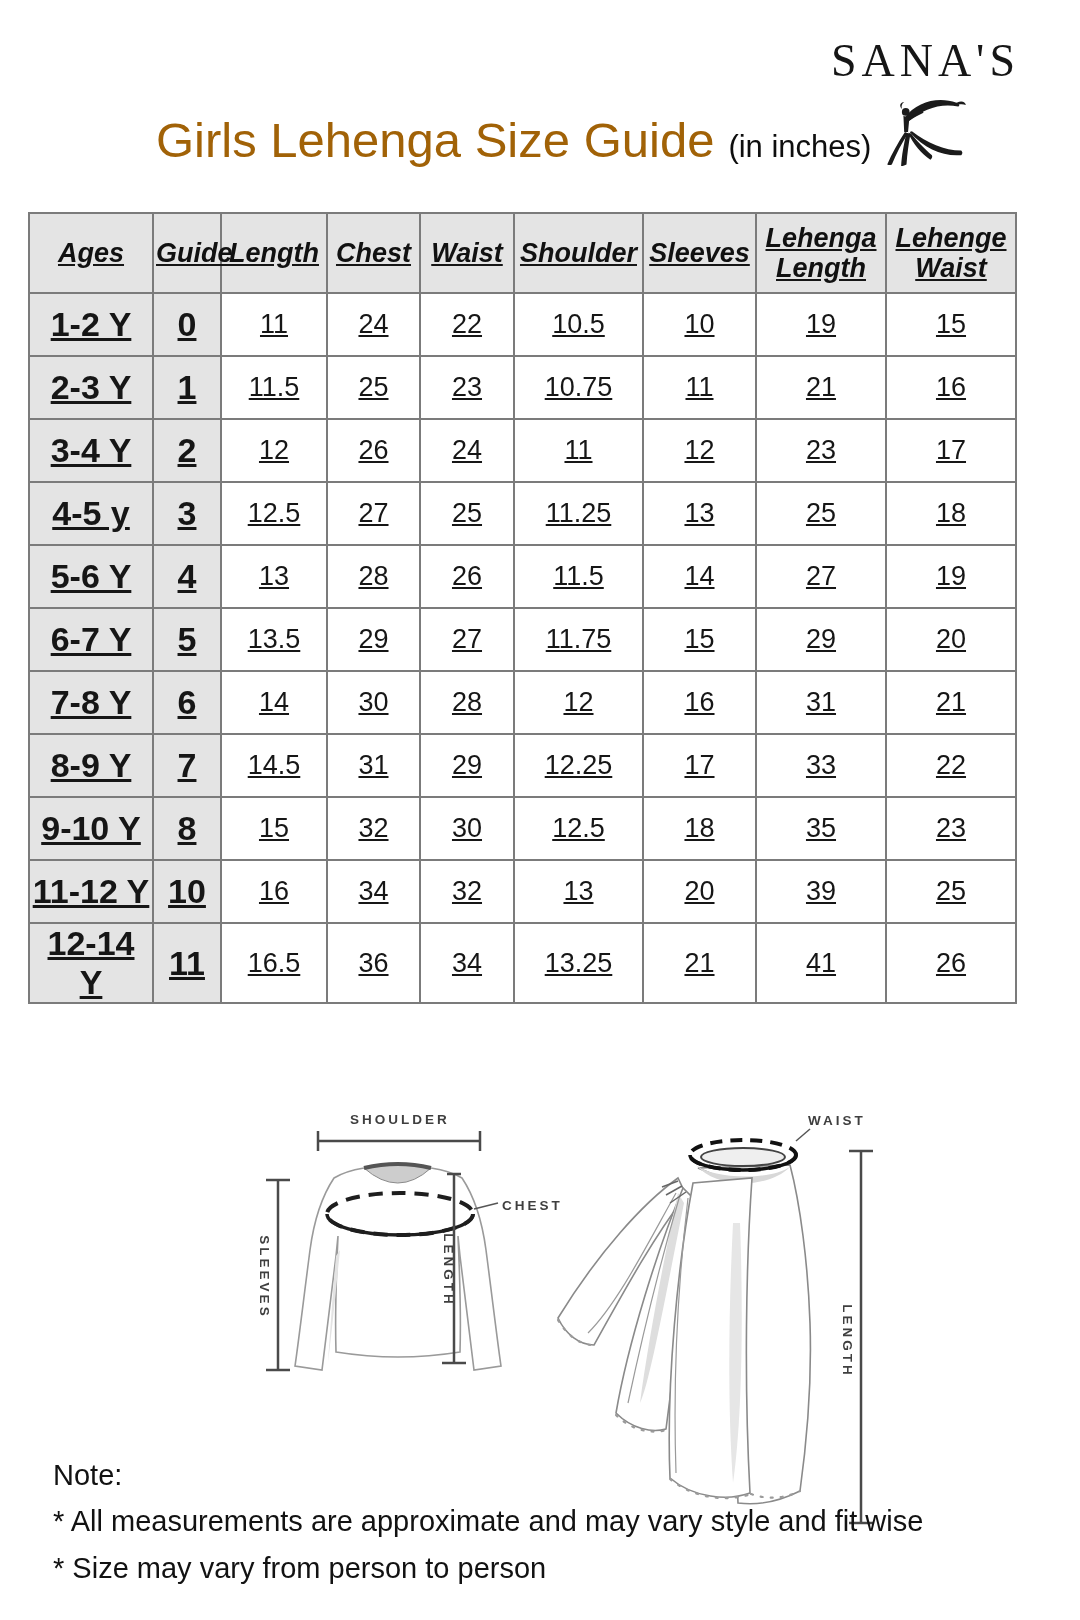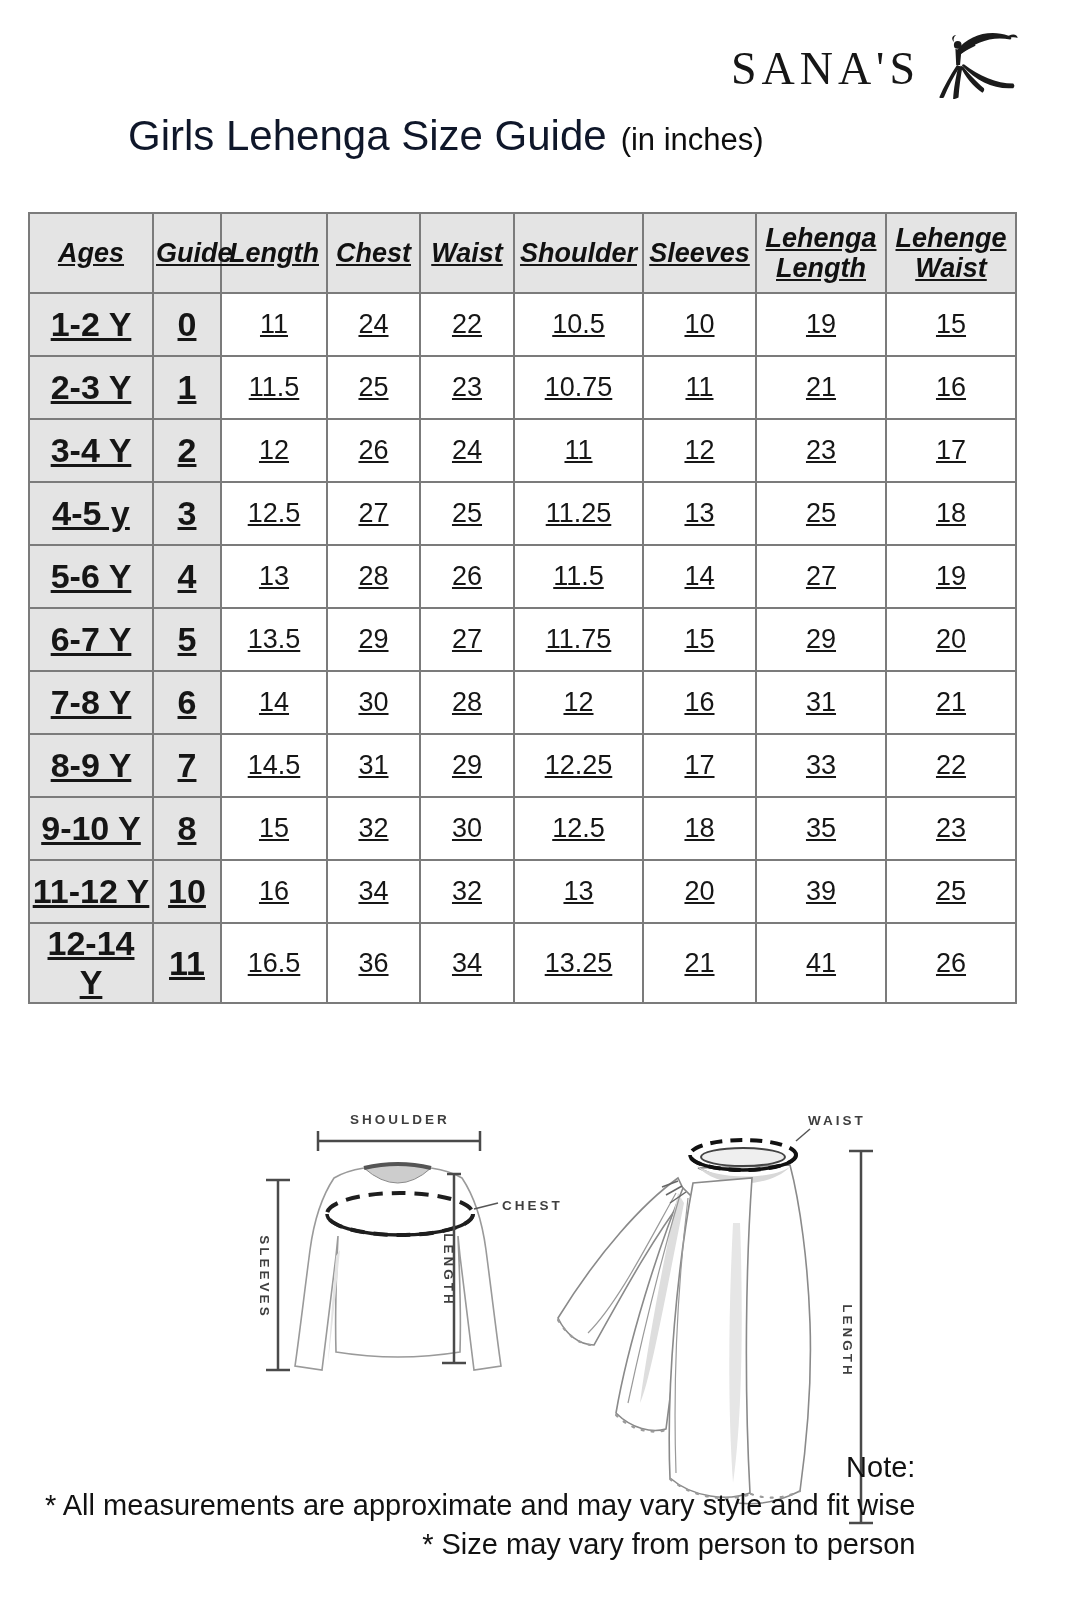--- a/index.html
+++ b/index.html
@@ -1,29 +1,29 @@
 <!DOCTYPE html>
 <html><head>
 <meta charset="utf-8">
 <style>
   html,body{margin:0;padding:0;}
   body{
     width:1080px;height:1620px;position:relative;background:#ffffff;
     font-family:"Liberation Sans",sans-serif;color:#161616;overflow:hidden;
   }
   
-  .logo{position:absolute;top:34px;right:60px;display:flex;align-items:center;gap:14px;}
+  .logo{position:absolute;top:34px;right:60px;display:flex;align-items:center;gap:14px;flex-direction:column;}
   .logo-text{
     font-family:"Liberation Serif",serif;font-size:46px;letter-spacing:5px;
     color:#161616;font-weight:400;
   }
   .logo-icon{width:86px;height:74px;margin-top:-6px;}
   
   .title{position:absolute;left:128px;top:112px;display:flex;align-items:baseline;white-space:nowrap;}
-  .title-main{font-size:42px;color:#0f172a;letter-spacing:0px;}
+  .title-main{font-size:49px;color:#a16207;letter-spacing:0px;margin-left:28px;}
   .title-unit{font-size:31px;color:#0e0e0e;margin-left:14px;}
   
   table.size-table{
     position:absolute;left:28px;top:212px;width:987px;
     border-collapse:collapse;table-layout:fixed;text-decoration:underline;
   }
   .size-table th,.size-table td{
     border:2px solid #7b7b7b;text-align:center;vertical-align:middle;padding:0 2px;
   }
   .size-table thead th{
@@ -34,21 +34,21 @@
   .size-table tbody td.c-ages,
   .size-table tbody td.c-size{background:#e4e4e4;font-weight:700;font-size:34px;}
   .blouse-svg{position:absolute;left:248px;top:1100px;}
   .skirt-svg{position:absolute;left:528px;top:1083px;}
   .measure-label{
     font-family:"Liberation Sans",sans-serif;font-size:13.5px;font-weight:700;
     letter-spacing:3px;fill:#3f3f3f;
   }
   
   .note{position:absolute;left:45px;top:1448px;font-size:29px;color:#121212;line-height:1.32;}
-  .note-line{margin:0;text-align:right;}
+  .note-line{margin:8px;}
 </style>
 </head>
 <body>
 
 <div class="logo">
   <span class="logo-text">SANA'S</span>
   <svg class="logo-icon" viewBox="0 0 110 96" aria-hidden="true">
     <g fill="#1b1b1b" stroke="none">
       <path d="M28,30 C45,8 72,2 96,10 C99,11 101,14 98,15 C76,10 52,18 34,34 Z"></path>
       <path d="M96,10 C103,7 107,9 108,13 C104,11 99,12 96,13 Z"></path>

